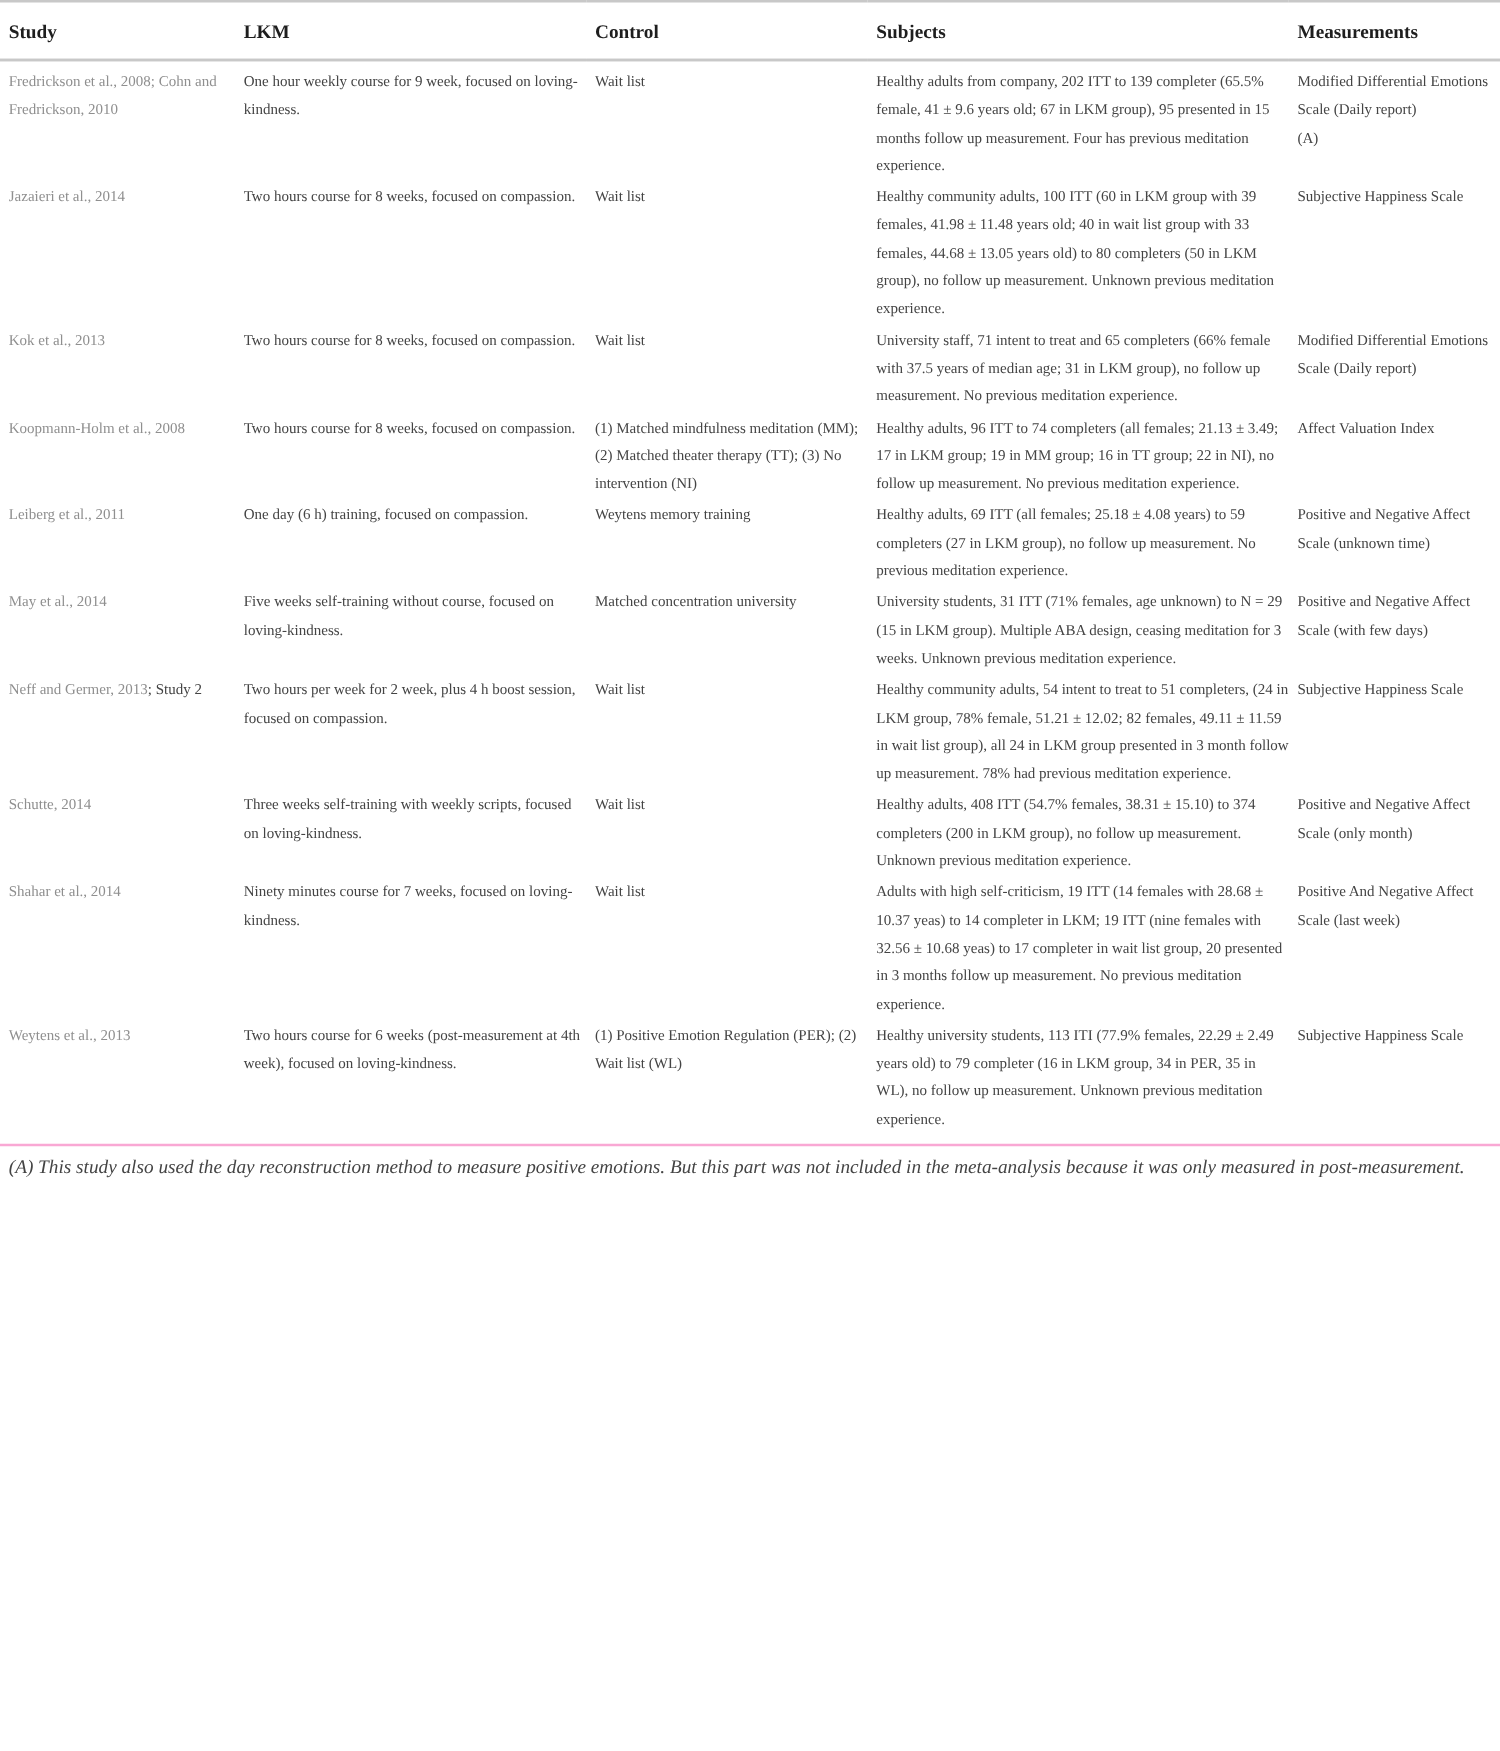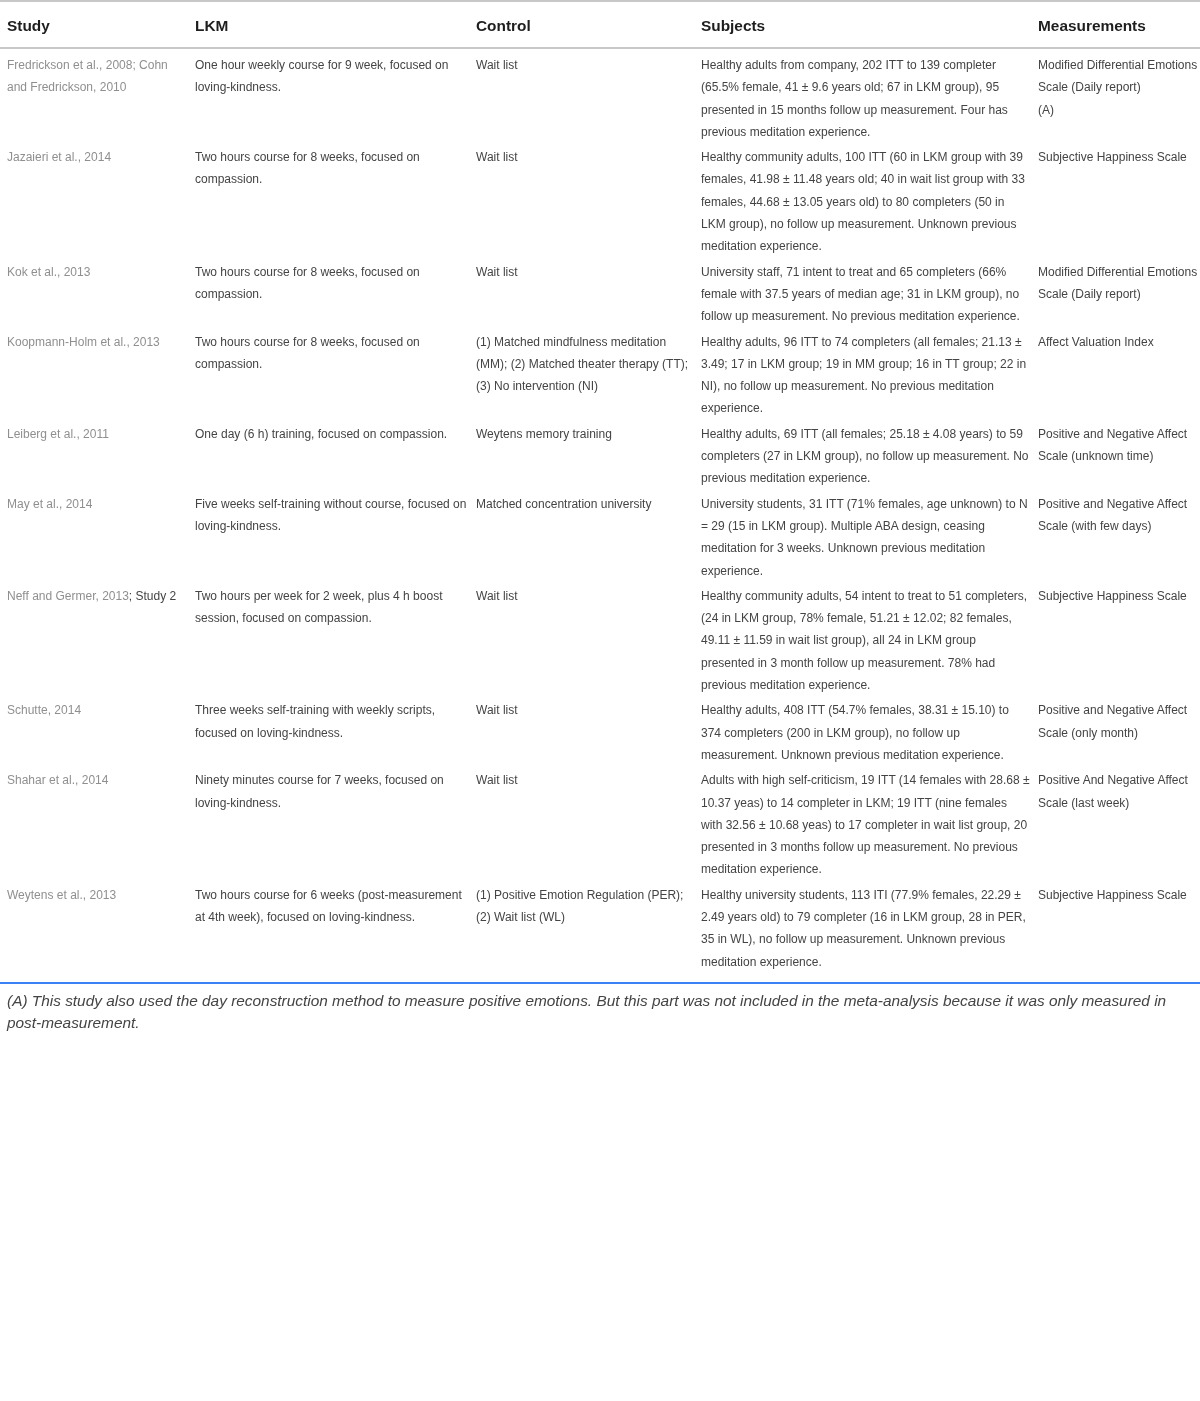--- a/index.html
+++ b/index.html
@@ -2,21 +2,21 @@
 <html><head>
 <meta charset="utf-8">
 <style>
   html, body { margin: 0; padding: 0; background: #ffffff; }
   body {
     width: 1200px; height: 1401px; overflow: hidden;
     font-family: "Liberation Sans", sans-serif;
     color: #3a3a3a;
     font-size: 15.4px;
   }
-  .wrap { position: relative; width: 1200px; }
+  .wrap { position: relative; width: 1200px; font-family: Liberation Serif, serif; }
   table {
     border-collapse: collapse;
     width: 1200px;
     table-layout: fixed;
   }
   col.c1 { width: 188px; }
   col.c2 { width: 281px; }
   col.c3 { width: 225px; }
   col.c4 { width: 337px; }
   col.c5 { width: 169px; }
@@ -35,21 +35,21 @@
     line-height: 22.3px;
     font-size: 12px;
     color: #444444;
     margin-left: 16px;
   }
   tbody tr:first-child td { padding-top: 5px; }
   td.study { color: #8f8f8f; }
   td.study .dark { color: #444444; }
   .lastrow td { padding-bottom: 4px; }
   .footnote {
-    border-top: 2px solid #3b82f6;
+    border-top: 2px solid #f9a8d4;
     font-style: italic;
     color: #444444;
     font-size: 15.4px;
     line-height: 22.3px;
     padding: 6px 0 0 7px;
     margin-top: 5px;
   }
 </style>
 </head>
 <body>
@@ -88,21 +88,21 @@
         <td>Subjective Happiness Scale</td>
       </tr>
       <tr>
         <td class="study"><span>Kok et al., 2013</span><span class="dark"></span></td>
         <td>Two hours course for 8 weeks, focused on compassion.</td>
         <td>Wait list</td>
         <td>University staff, 71 intent to treat and 65 completers (66% female with 37.5 years of median age; 31 in LKM group), no follow up measurement. No previous meditation experience.</td>
         <td>Modified Differential Emotions Scale (Daily report)</td>
       </tr>
       <tr>
-        <td class="study"><span>Koopmann-Holm et al., 2013</span><span class="dark"></span></td>
+        <td class="study"><span>Koopmann-Holm et al., 2008</span><span class="dark"></span></td>
         <td>Two hours course for 8 weeks, focused on compassion.</td>
         <td>(1) Matched mindfulness meditation (MM); (2) Matched theater therapy (TT); (3) No intervention (NI)</td>
         <td>Healthy adults, 96 ITT to 74 completers (all females; 21.13 ± 3.49; 17 in LKM group; 19 in MM group; 16 in TT group; 22 in NI), no follow up measurement. No previous meditation experience.</td>
         <td>Affect Valuation Index</td>
       </tr>
       <tr>
         <td class="study"><span>Leiberg et al., 2011</span><span class="dark"></span></td>
         <td>One day (6 h) training, focused on compassion.</td>
         <td>Weytens memory training</td>
         <td>Healthy adults, 69 ITT (all females; 25.18 ± 4.08 years) to 59 completers (27 in LKM group), no follow up measurement. No previous meditation experience.</td>
@@ -133,19 +133,19 @@
         <td class="study"><span>Shahar et al., 2014</span><span class="dark"></span></td>
         <td>Ninety minutes course for 7 weeks, focused on loving-kindness.</td>
         <td>Wait list</td>
         <td>Adults with high self-criticism, 19 ITT (14 females with 28.68 ± 10.37 yeas) to 14 completer in LKM; 19 ITT (nine females with 32.56 ± 10.68 yeas) to 17 completer in wait list group, 20 presented in 3 months follow up measurement. No previous meditation experience.</td>
         <td>Positive And Negative Affect Scale (last week)</td>
       </tr>
       <tr class="lastrow">
         <td class="study"><span>Weytens et al., 2013</span><span class="dark"></span></td>
         <td>Two hours course for 6 weeks (post-measurement at 4th week), focused on loving-kindness.</td>
         <td>(1) Positive Emotion Regulation (PER); (2) Wait list (WL)</td>
-        <td>Healthy university students, 113 ITI (77.9% females, 22.29 ± 2.49 years old) to 79 completer (16 in LKM group, 28 in PER, 35 in WL), no follow up measurement. Unknown previous meditation experience.</td>
+        <td>Healthy university students, 113 ITI (77.9% females, 22.29 ± 2.49 years old) to 79 completer (16 in LKM group, 34 in PER, 35 in WL), no follow up measurement. Unknown previous meditation experience.</td>
         <td>Subjective Happiness Scale</td>
       </tr>
     </tbody>
   </table>
   <div class="footnote">(A) This study also used the day reconstruction method to measure positive emotions. But this part was not included in the meta-analysis because it was only measured in post-measurement.</div>
 </div>
 
 </body></html>

